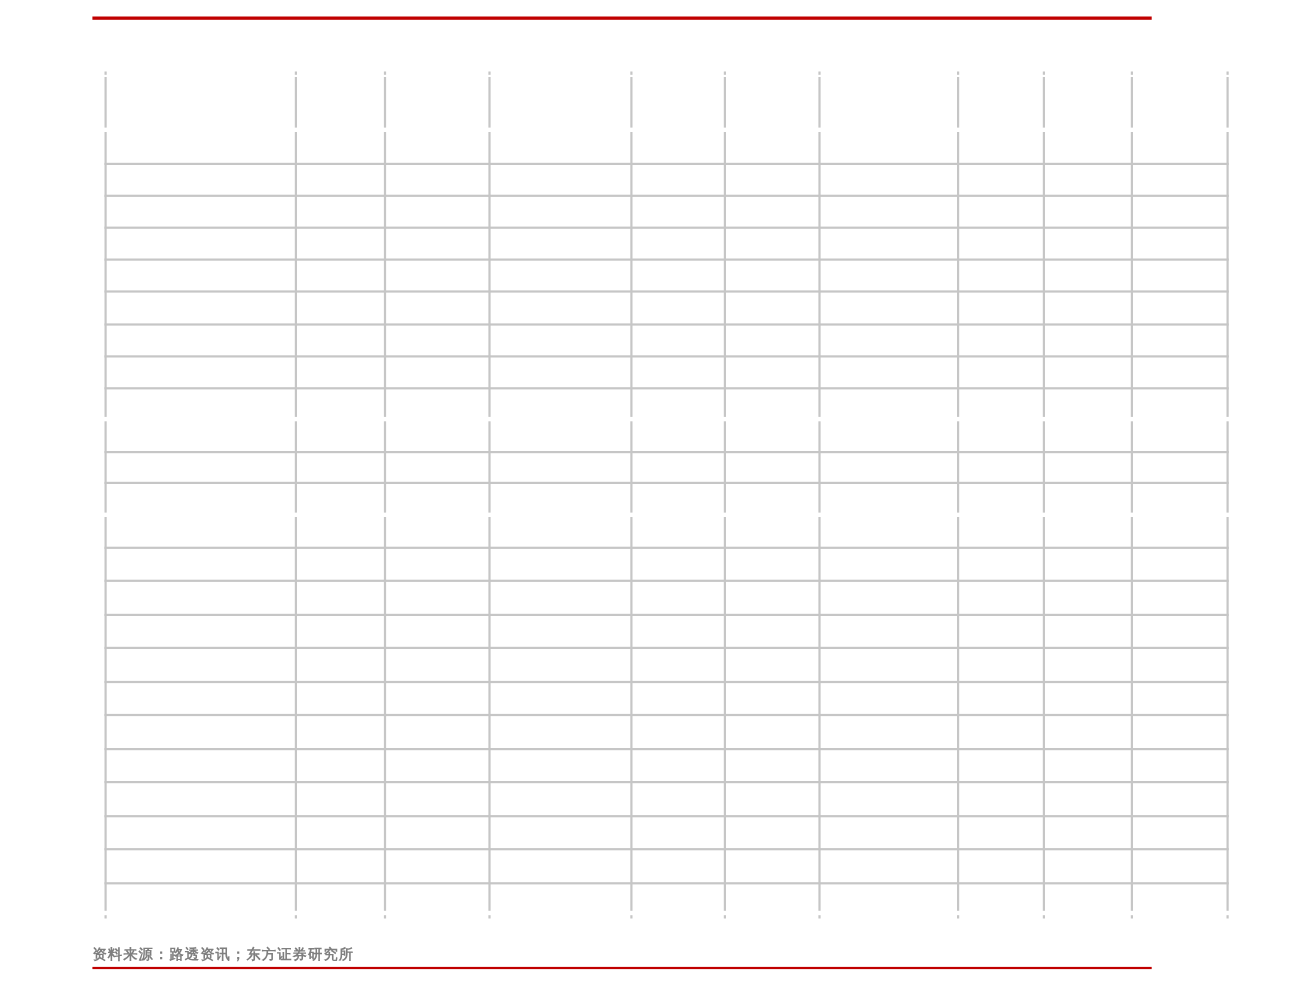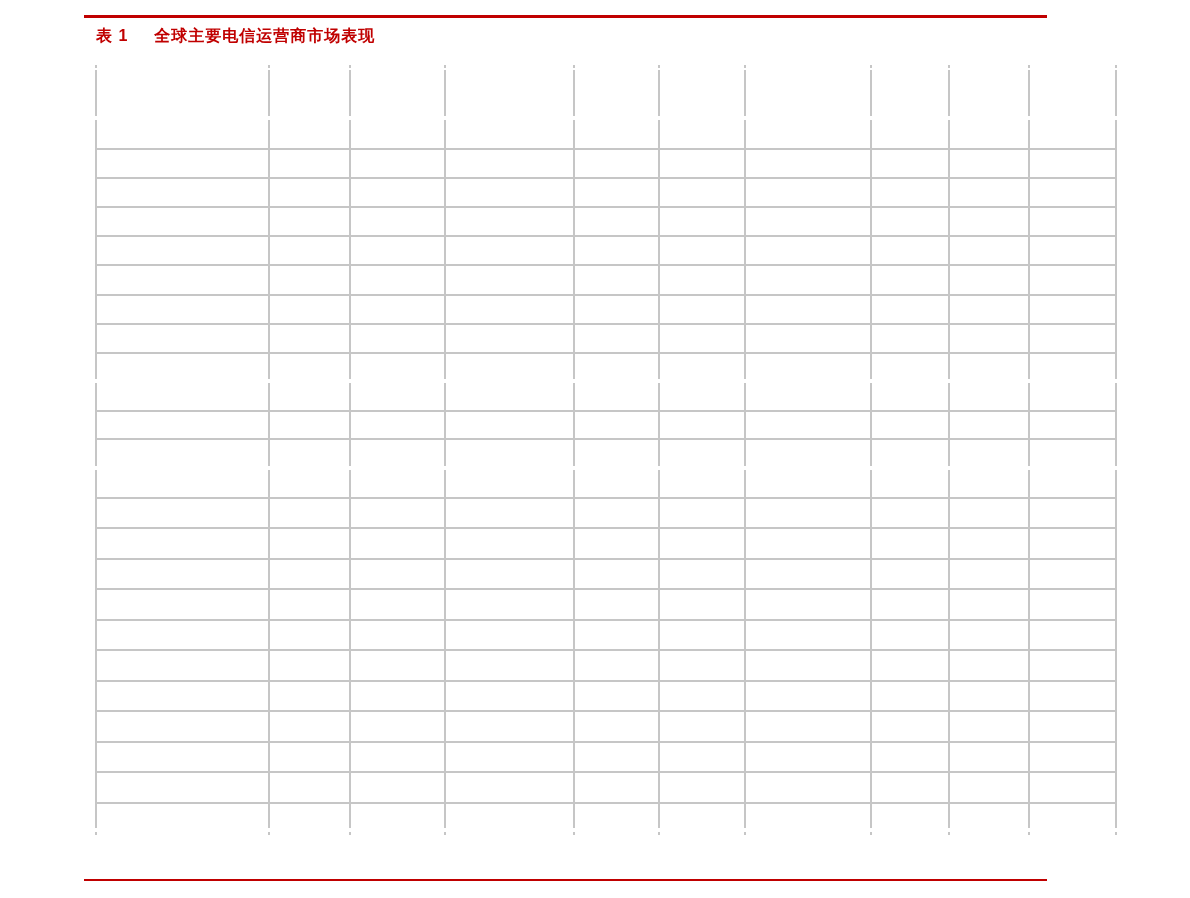--- a/index.html
+++ b/index.html
@@ -38,23 +38,20 @@
   #table-grid { position: absolute; inset: 0; }
   .gl { position: absolute; background: var(--grid); }
 </style>
 </head>
 <body>
 
 <div class="page">
 
   <div class="rule top"></div>
 
-  <div class="title">
-    <span>表 1</span><span class="t2">全球主要电信运营商市场表现</span>
-  </div>
 
   <div id="table-grid">
       <div class="gl" style="left: 95px; top: 148px; width: 1022px; height: 2px;"></div>
       <div class="gl" style="left: 95px; top: 177px; width: 1022px; height: 2px;"></div>
       <div class="gl" style="left: 95px; top: 206px; width: 1022px; height: 2px;"></div>
       <div class="gl" style="left: 95px; top: 235px; width: 1022px; height: 2px;"></div>
       <div class="gl" style="left: 95px; top: 264px; width: 1022px; height: 2px;"></div>
       <div class="gl" style="left: 95px; top: 294px; width: 1022px; height: 2px;"></div>
       <div class="gl" style="left: 95px; top: 323px; width: 1022px; height: 2px;"></div>
       <div class="gl" style="left: 95px; top: 352px; width: 1022px; height: 2px;"></div>
@@ -132,16 +129,17 @@
       <div class="gl" style="left: 1028px; top: 470px; width: 2px; height: 358px;"></div>
       <div class="gl" style="left: 1028px; top: 832px; width: 2px; height: 3px;"></div>
       <div class="gl" style="left: 1115px; top: 65px; width: 2px; height: 3px;"></div>
       <div class="gl" style="left: 1115px; top: 70px; width: 2px; height: 46px;"></div>
       <div class="gl" style="left: 1115px; top: 120px; width: 2px; height: 259px;"></div>
       <div class="gl" style="left: 1115px; top: 383px; width: 2px; height: 83px;"></div>
       <div class="gl" style="left: 1115px; top: 470px; width: 2px; height: 358px;"></div>
       <div class="gl" style="left: 1115px; top: 832px; width: 2px; height: 3px;"></div>
     </div>
 
+  <div class="source">资料来源：路透资讯；东方证券研究所</div>
 
   <div class="rule bottom"></div>
 
 </div>
 
 </body></html>

